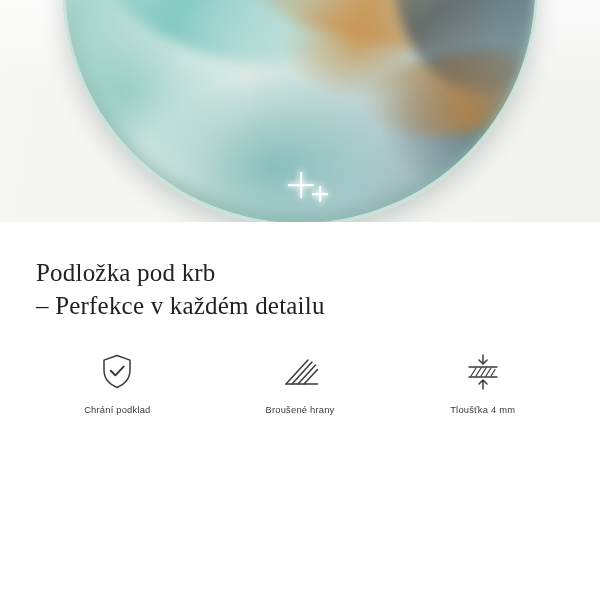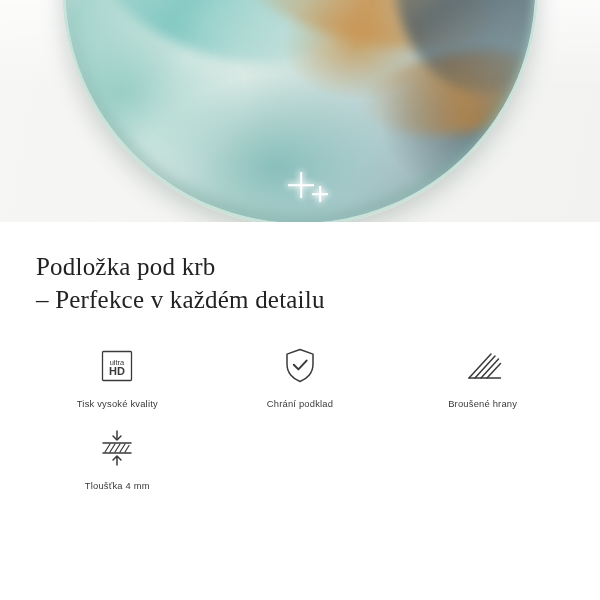--- a/index.html
+++ b/index.html
@@ -135,21 +135,21 @@
   
   .content {
     padding: 28px 36px 0 36px;
   }
   .headline {
     font-family: "Liberation Serif", serif;
     font-size: 25px;
     line-height: 1.33;
     font-weight: 400;
     color: #222222;
-    margin: 0 0 18px 0;
+    margin: 6px 0 18px 0;
     letter-spacing: 0.2px;
   }
   .headline .line2 {
     display: block;
   }
   .description {
     font-size: 12.3px;
     line-height: 1.95;
     color: #333333;
     margin: 0;
@@ -211,30 +211,20 @@
   <div class="content">
     <h1 class="headline">
       <span>Podložka pod krb</span>
       <span class="line2">– Perfekce v každém detailu</span>
     </h1>
   </div>
 
   <div class="features">
 
 
-    <div class="feature">
-      <div class="feature-icon">
-        <svg width="42" height="42" viewBox="0 0 42 42" fill="none" stroke="#3a3a3a" stroke-width="1.3">
-          <rect x="6.5" y="6.5" width="29" height="29" rx="1"></rect>
-          <text x="21" y="19.5" font-family="Liberation Sans, sans-serif" font-size="7.5" fill="#3a3a3a" stroke="none" text-anchor="middle">ultra</text>
-          <text x="21" y="30" font-family="Liberation Sans, sans-serif" font-size="11" font-weight="bold" fill="#3a3a3a" stroke="none" text-anchor="middle">HD</text>
-        </svg>
-      </div>
-      <div class="feature-label">Tisk vysoké kvality</div>
-    </div>
 
     <div class="feature">
       <div class="feature-icon">
         <svg width="40" height="46" viewBox="0 0 40 46" fill="none" stroke="#3a3a3a" stroke-width="1.5" stroke-linecap="round" stroke-linejoin="round">
           <path d="M20 6.5l13 4.6v10.2c0 8.4-5.6 14.6-13 17.2-7.4-2.6-13-8.8-13-17.2V11.1L20 6.5z"></path>
           <polyline points="13.8,21.8 18.4,26.4 26.6,17.6" stroke-width="2"></polyline>
         </svg>
       </div>
       <div class="feature-label">Chrání podklad</div>
     </div>

